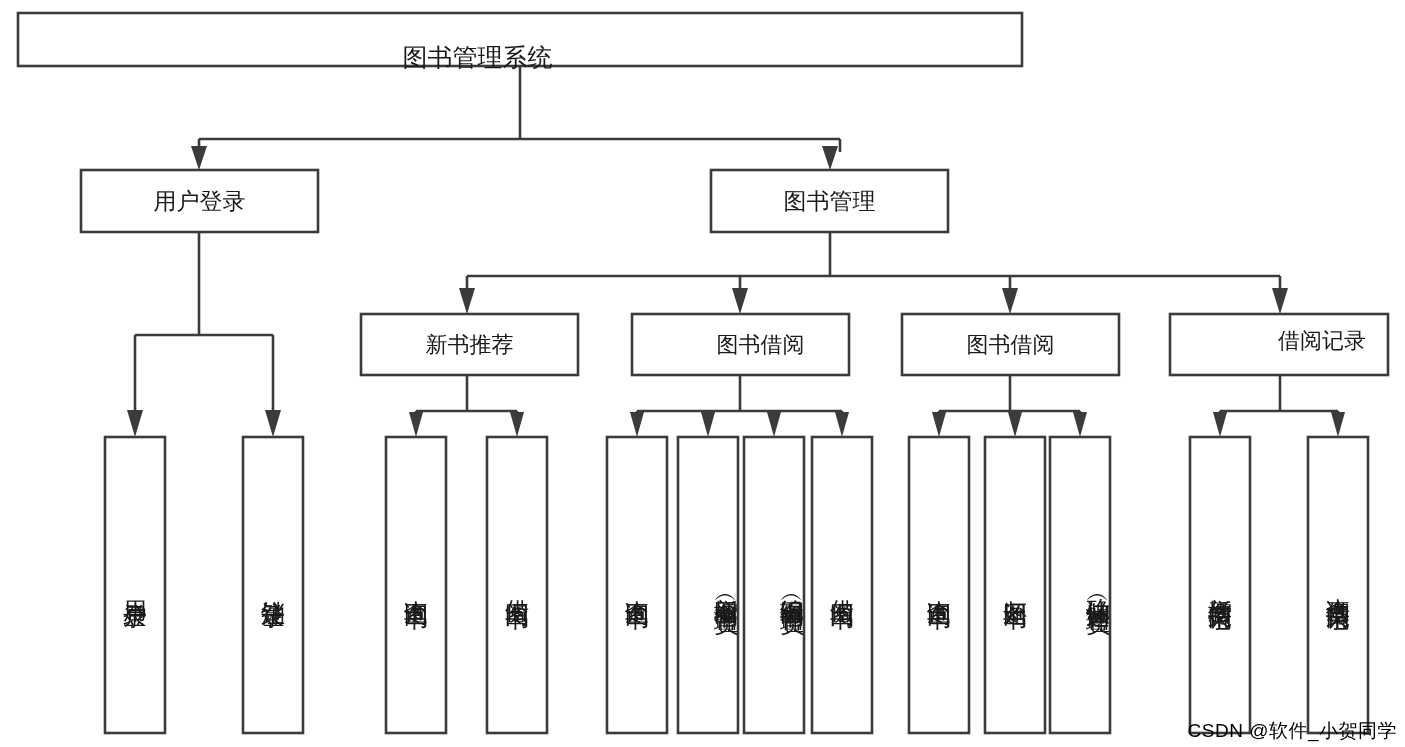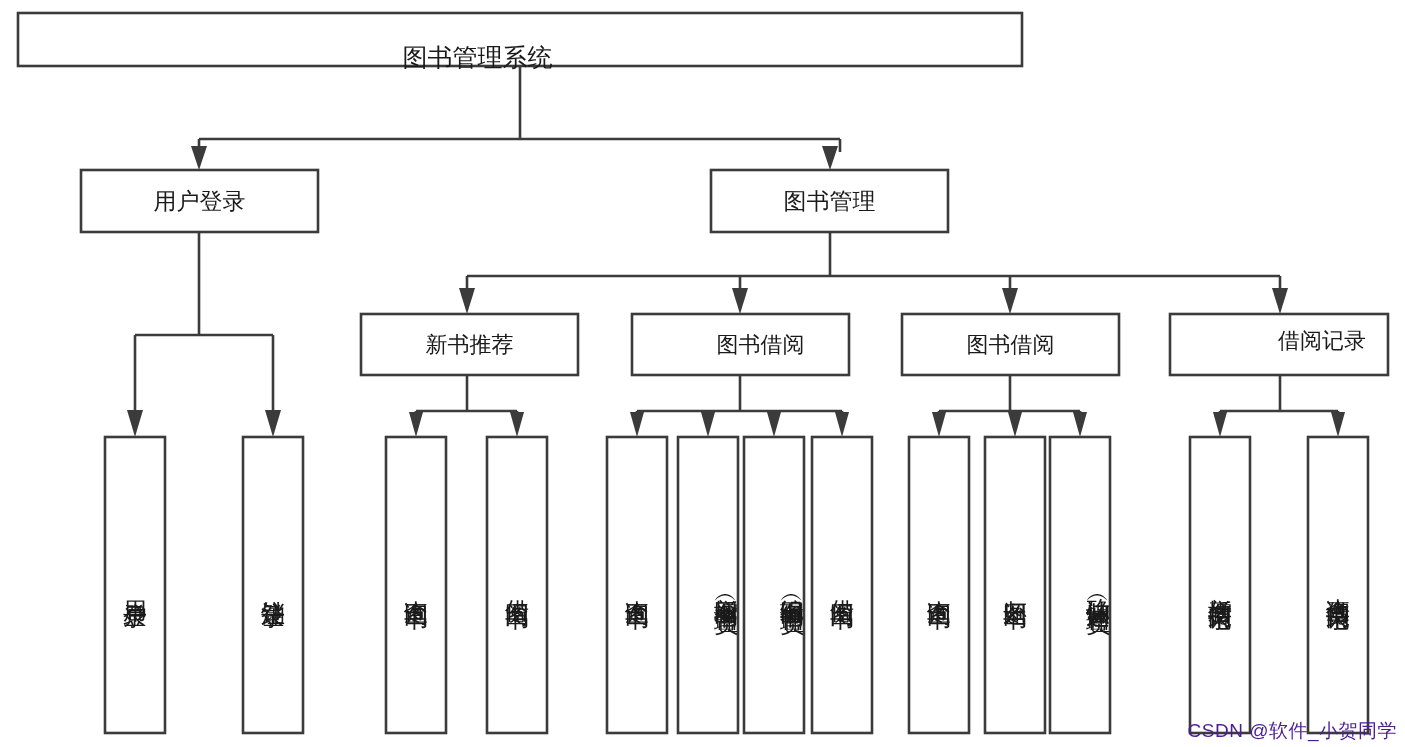--- a/index.html
+++ b/index.html
@@ -37,21 +37,21 @@
     text-orientation:upright;
     letter-spacing:2px;
     line-height:1;
     box-sizing:border-box;
     pointer-events:none;
   }
   .watermark{
     position:absolute;
     right:8px;bottom:3px;
     font-size:19px;
-    color:#4c1d95;
+    color:#000000;
     letter-spacing:0.5px;
     font-family:"Liberation Sans","DejaVu Sans",sans-serif;
     white-space:nowrap;
   }
 </style>
 </head>
 <body>
 
 <div id="diagram-root">
 

